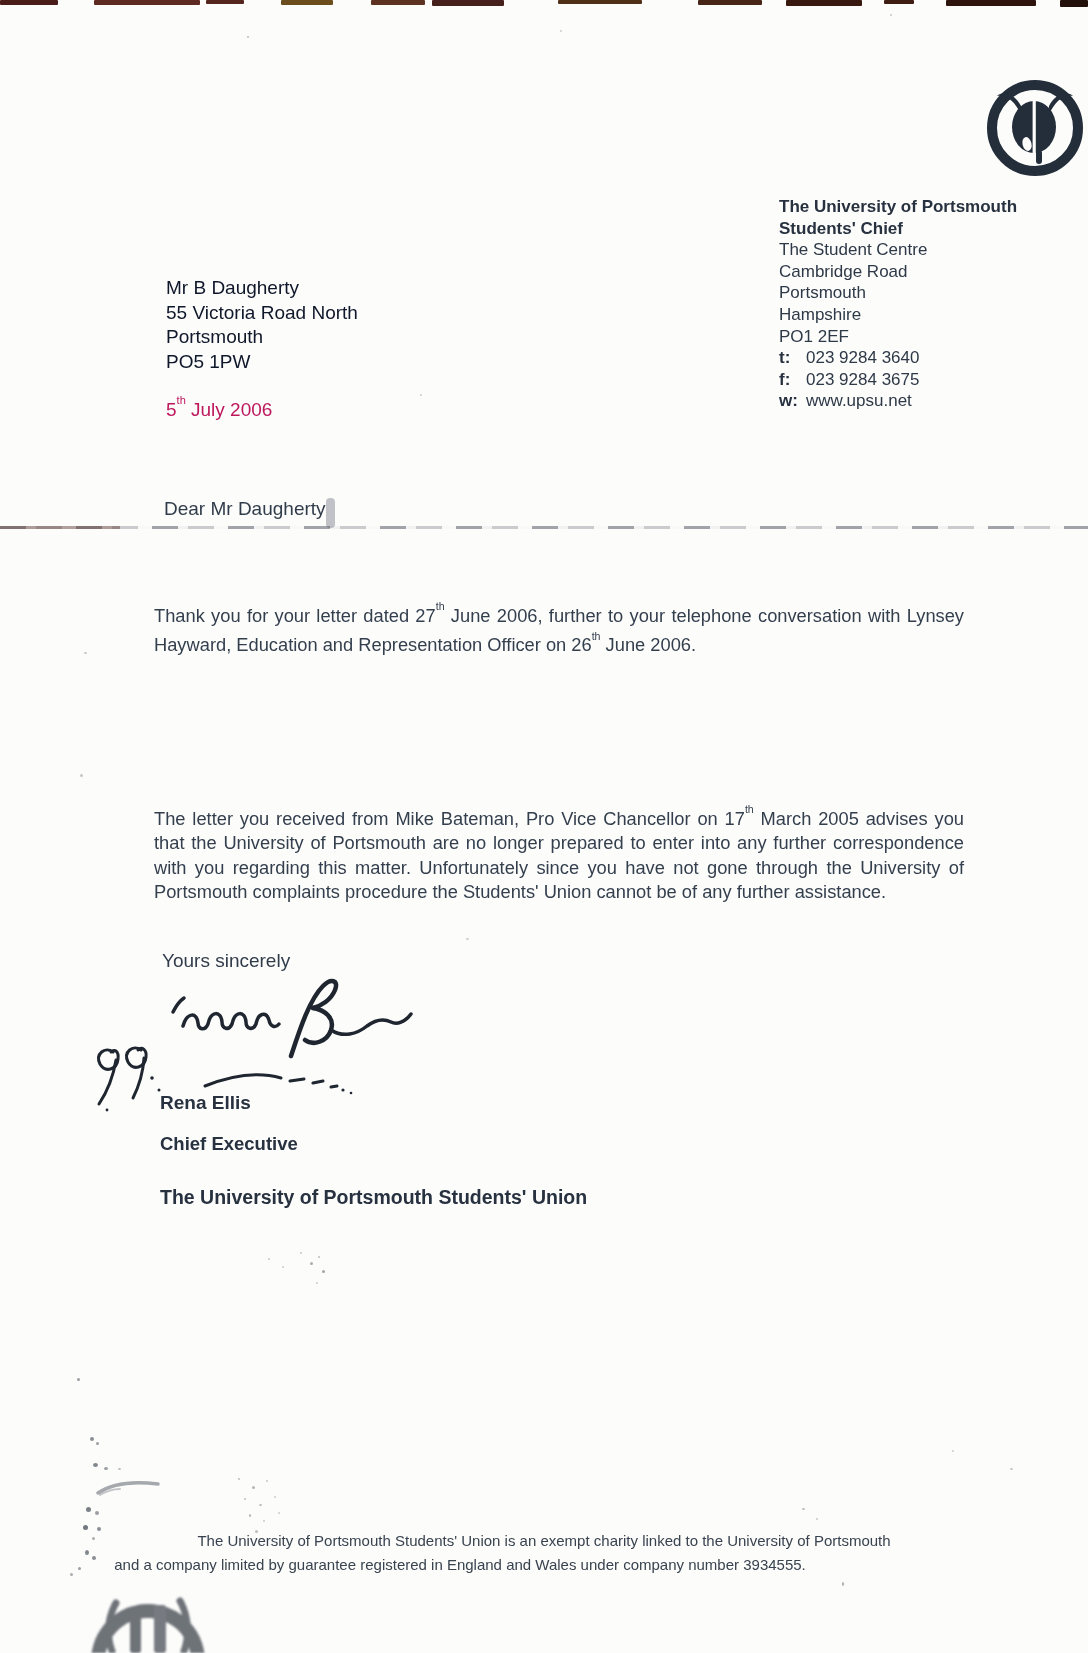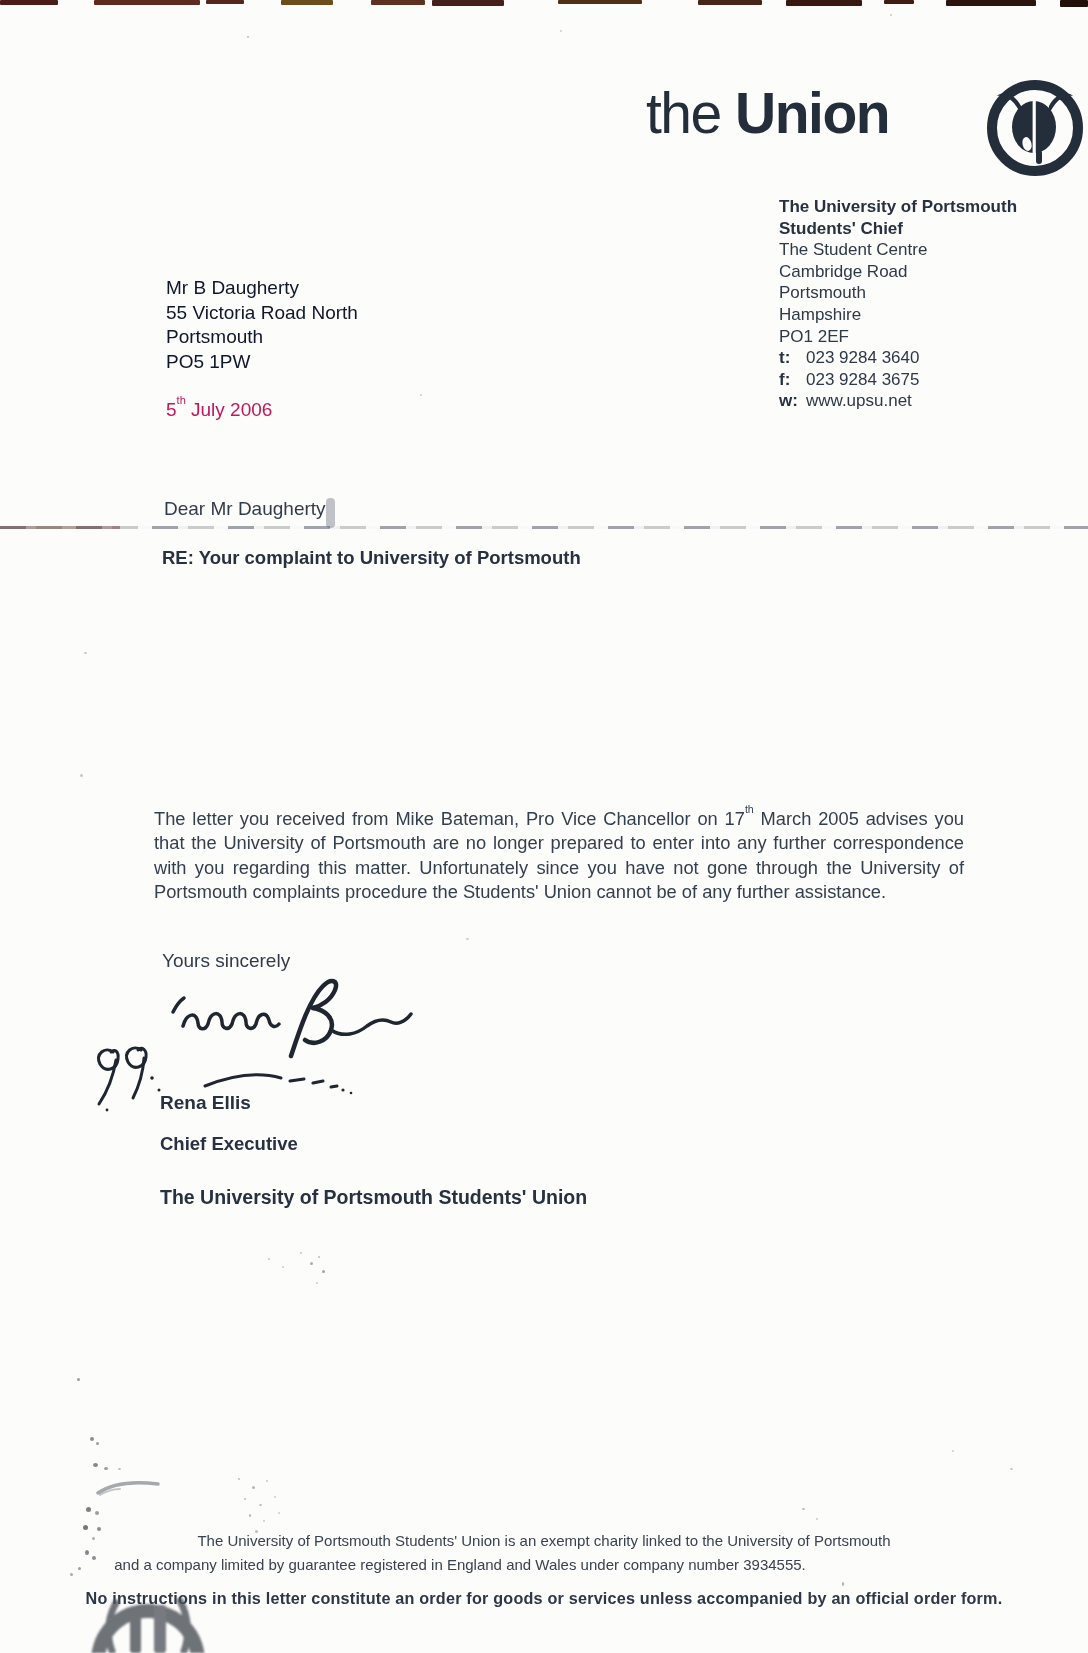--- a/index.html
+++ b/index.html
@@ -61,24 +61,20 @@
     <span class="td" style="left:371px;width:54px;background:#5d3220;"></span>
     <span class="td" style="left:432px;width:72px;height:6px;background:#46201a;"></span>
     <span class="td" style="left:558px;width:84px;height:4px;background:#513018;"></span>
     <span class="td" style="left:698px;width:64px;background:#472517;"></span>
     <span class="td" style="left:786px;width:76px;height:6px;background:#38180f;"></span>
     <span class="td" style="left:884px;width:30px;height:4px;background:#3f1d12;"></span>
     <span class="td" style="left:946px;width:90px;height:6px;background:#2f130d;"></span>
     <span class="td" style="left:1060px;width:28px;height:7px;background:#24100a;"></span>
   </div>
 
-  <div class="abs wordmark">
-    <span class="wm-the">the</span>
-    <span class="wm-union">Union</span>
-  </div>
 
   <svg class="abs" style="left:985px;top:78px;" width="100" height="100" viewBox="0 0 100 100">
     <circle cx="50" cy="50" r="43" fill="none" stroke="#242e3a" stroke-width="10"></circle>
     <ellipse cx="49" cy="49" rx="22" ry="26" fill="#242e3a"></ellipse>
     <path d="M36 28 C30 16, 18 12, 12 18 C22 16, 30 24, 36 36 Z" fill="#242e3a"></path>
     <path d="M64 28 C70 16, 82 12, 88 18 C78 16, 70 24, 64 36 Z" fill="#242e3a"></path>
     <rect x="51" y="72" width="6" height="14" rx="3" fill="#242e3a"></rect>
     <rect x="47.6" y="18" width="3.2" height="64" fill="#fcfcfb"></rect>
     <ellipse cx="42" cy="66" rx="4.5" ry="7" fill="#fcfcfb" transform="rotate(-14 42 66)"></ellipse>
   </svg>
@@ -103,22 +99,22 @@
     <div>PO5 1PW</div>
   </div>
 
   <div class="abs dateline"><span>5</span><sup class="ord">th</sup><span> July 2006</span></div>
 
   <div class="abs salutation">Dear Mr Daugherty</div>
   <div class="abs smear" style="left:326px;top:498px;width:9px;height:30px;"></div>
   <div class="abs scanline">
       <i></i>
     </div>
-  <div class="abs subject b">RE: Your complaint to University of Portsmouth</div>
-
+
+  <p class="abs para p1"><span>Thank you for your letter dated 27</span><sup class="ord">th</sup><span> June 2006, further to your telephone conversation with Lynsey Hayward, Education and Representation Officer on 26</span><sup class="ord">th</sup><span> June 2006.</span></p>
   <p class="abs para p3"><span>The letter you received from Mike Bateman, Pro Vice Chancellor on 17</span><sup class="ord">th</sup><span> March 2005 advises you that the University of Portsmouth are no longer prepared to enter into any further correspondence with you regarding this matter.  Unfortunately since you have not gone through the University of Portsmouth complaints procedure the Students' Union cannot be of any further assistance.</span></p>
 
   <div class="abs closing">Yours sincerely</div>
 
   <svg class="abs" style="left:85px;top:960px;" width="370" height="170" viewBox="0 0 370 170" fill="none" stroke="#1f2630" stroke-linecap="round" stroke-linejoin="round">
 
     <g stroke-width="3">
       <path d="M28 92 C20 86, 10 94, 15 104 C20 113, 32 110, 33 99 C34 92, 30 88, 26 92"></path>
       <path d="M31 100 C28 118, 22 132, 14 144"></path>
       <path d="M56 90 C48 84, 38 92, 43 102 C48 111, 60 108, 61 97 C62 90, 57 86, 53 90"></path>
@@ -202,21 +198,20 @@
     <span class="dot" style="left:255px;top:1530px;width:3px;height:3px;opacity:.4;"></span>
     <span class="dot" style="left:802px;top:1508px;width:3px;height:2px;opacity:.4;"></span>
     <span class="dot" style="left:816px;top:1518px;width:2px;height:2px;opacity:.35;"></span>
     <span class="dot" style="left:842px;top:1582px;width:2px;height:4px;opacity:.5;"></span>
     <span class="dot" style="left:1010px;top:1468px;width:3px;height:2px;opacity:.35;"></span>
     <span class="dot" style="left:952px;top:1450px;width:2px;height:2px;opacity:.3;"></span>
   </div>
 
   <div class="abs f1">The University of Portsmouth Students' Union is an exempt charity linked to the University of Portsmouth</div>
   <div class="abs f2">and a company limited by guarantee registered in England and Wales under company number 3934555.</div>
-  <div class="abs f3">No instructions in this letter constitute an order for goods or services unless accompanied by an official order form.</div>
 
   <svg class="abs blobwrap" width="160" height="60" viewBox="0 0 160 60" fill="none" stroke="#4b5158" stroke-linecap="round">
     <circle cx="80" cy="68" r="50" stroke-width="14" stroke-dasharray="3 2"></circle>
     <rect x="62" y="14" width="11" height="46" fill="#4b5158" stroke="none" rx="3"></rect>
     <rect x="86" y="12" width="12" height="48" fill="#565c63" stroke="none" rx="3"></rect>
     <path d="M48 10 C40 24, 38 42, 44 58" stroke-width="7" stroke-dasharray="4 2"></path>
     <path d="M112 8 C120 22, 122 42, 116 58" stroke-width="7" stroke-dasharray="4 2"></path>
   </svg>
 
 </div>

